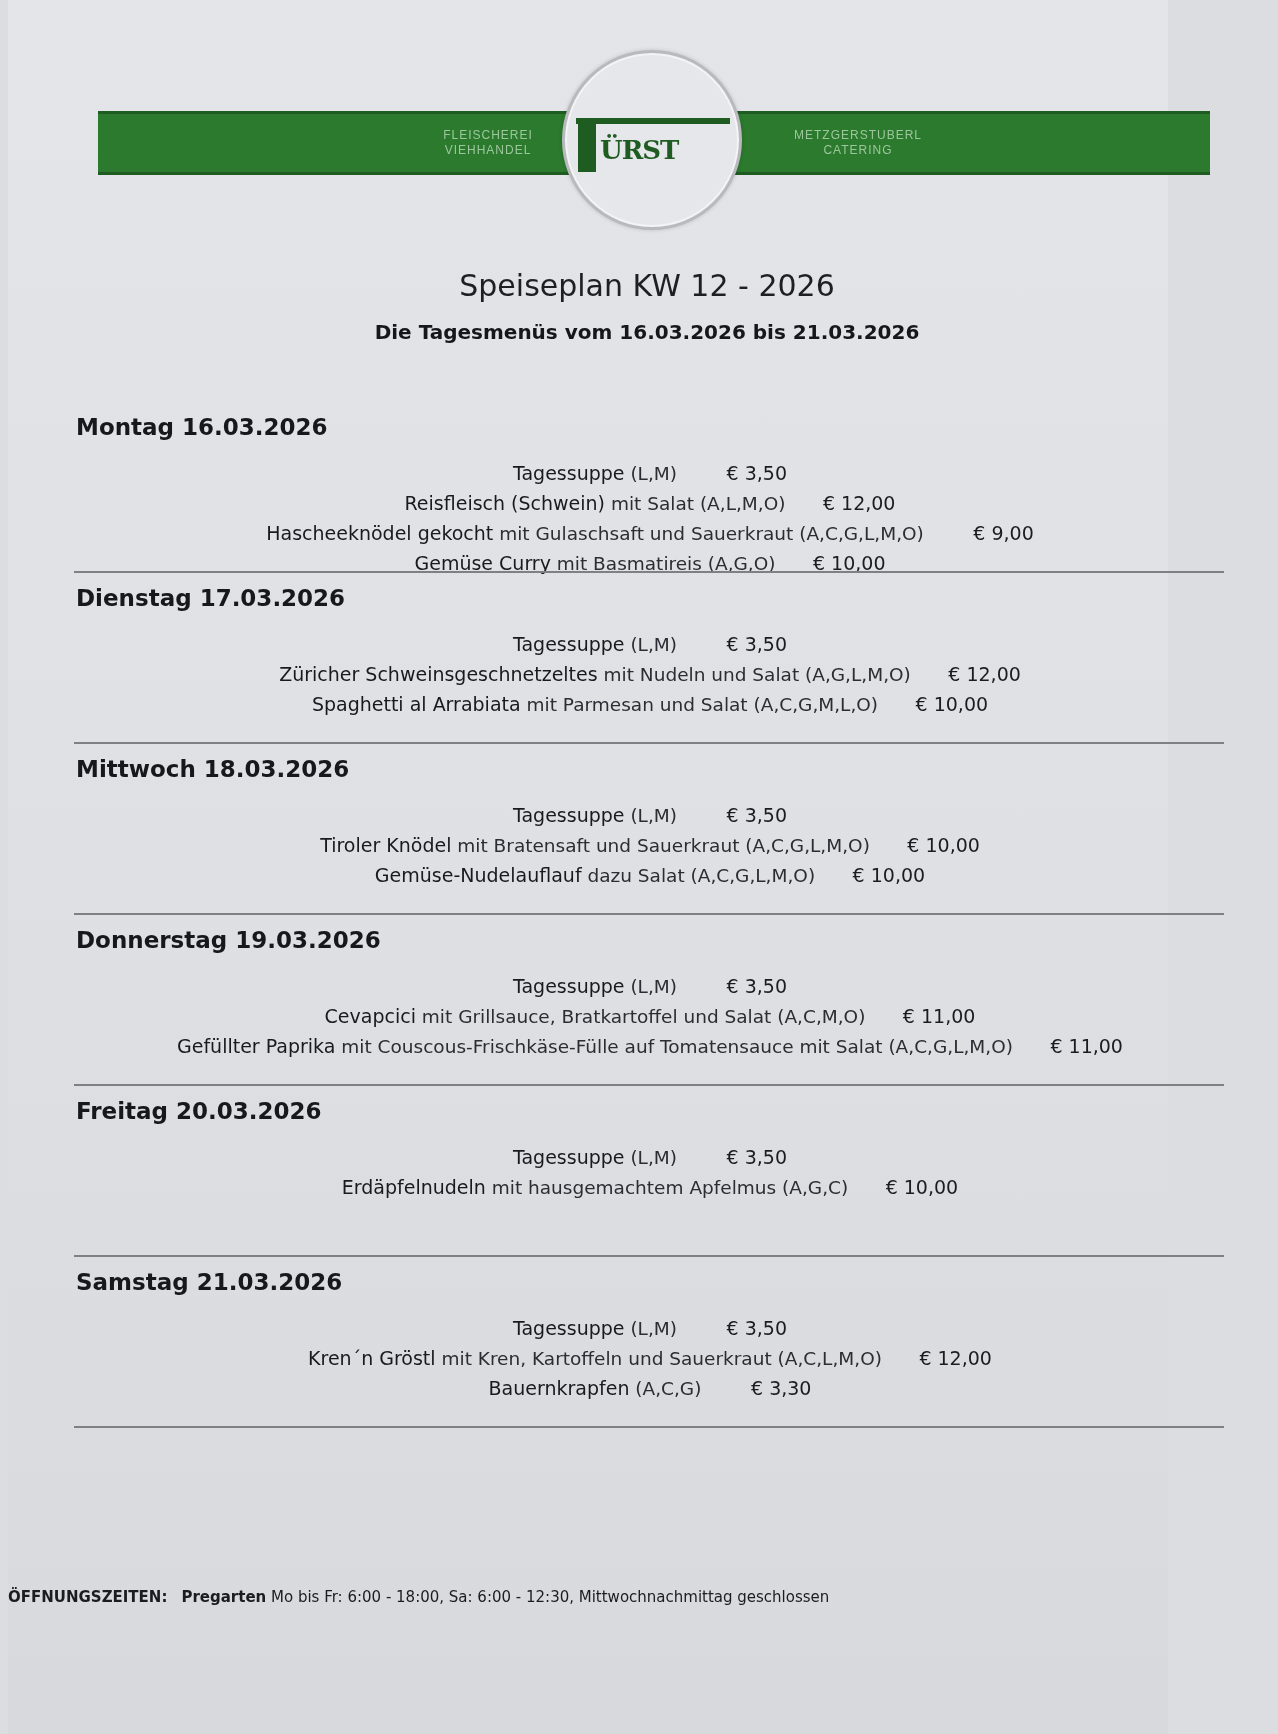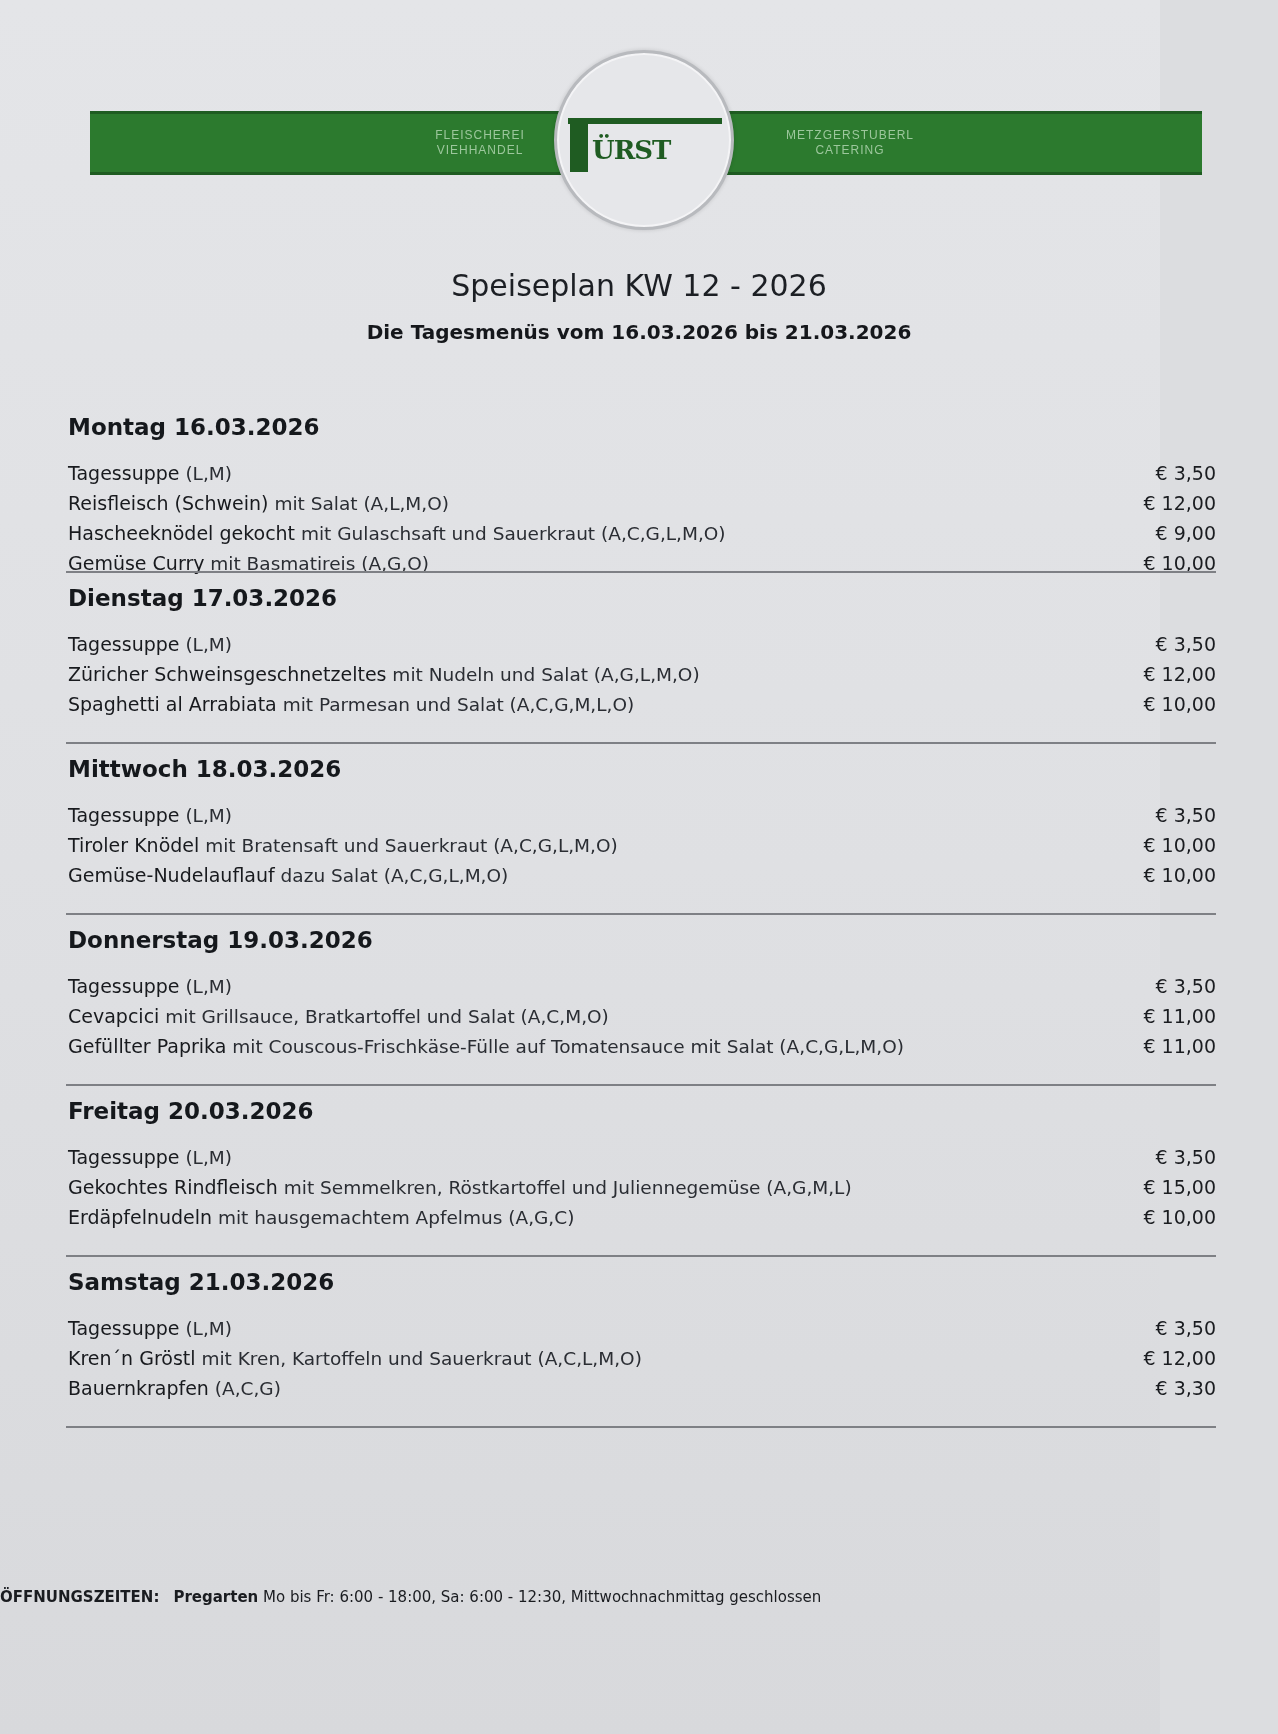--- a/index.html
+++ b/index.html
@@ -7,21 +7,21 @@
       width: 1278px;
       height: 1734px;
       background: #dcdde0;
       font-family: "DejaVu Sans", "Liberation Sans", sans-serif;
       color: #1a1c20;
       overflow: hidden;
       position: relative;
     }
     .page {
       position: absolute;
-      left: 0; top: 0;
+      left: 8px; top: 0;
       width: 1160px; height: 1734px;
       background: linear-gradient(180deg, #e4e5e8 0%, #dfe0e3 50%, #d8d9dc 100%);
     }
     
     .banner {
       position: absolute;
       left: 90px; top: 111px;
       width: 1112px; height: 64px;
       background: #2c7a2e;
       border-top: 3px solid #1f5c22;
@@ -107,21 +107,21 @@
       font-size: 23px;
       font-weight: bold;
       color: #15181c;
       height: 34px;
       line-height: 34px;
       margin-left: 2px;
     }
     .items { margin-top: 14px; }
     .item {
       display: flex;
-      justify-content: space-between;
+      justify-content: center;
       align-items: baseline;
       height: 30px;
       line-height: 30px;
       font-size: 19px;
       color: #1e2126;
       padding-left: 2px;
     }
     .item-name { white-space: nowrap; }
     .dish { color: #181a1e; }
     .desc { color: #2a2d33; font-size: 18.5px; }
@@ -258,24 +258,20 @@
     </div>
 
     <div class="day">
       <div class="day-title">Freitag 20.03.2026</div>
       <div class="items">
         <div class="item">
           <span class="item-name"><span class="dish">Tagessuppe</span><span class="desc"> (L,M)</span></span>
           <span class="price">€ 3,50</span>
         </div>
         <div class="item">
-          <span class="item-name"><span class="dish">Gekochtes Rindfleisch</span><span class="desc"> mit Semmelkren, Röstkartoffel und Juliennegemüse (A,G,M,L)</span></span>
-          <span class="price">€ 15,00</span>
-        </div>
-        <div class="item">
           <span class="item-name"><span class="dish">Erdäpfelnudeln</span><span class="desc"> mit hausgemachtem Apfelmus (A,G,C)</span></span>
           <span class="price">€ 10,00</span>
         </div>
       </div>
       <div class="divider"></div>
     </div>
 
     <div class="day">
       <div class="day-title">Samstag 21.03.2026</div>
       <div class="items">

